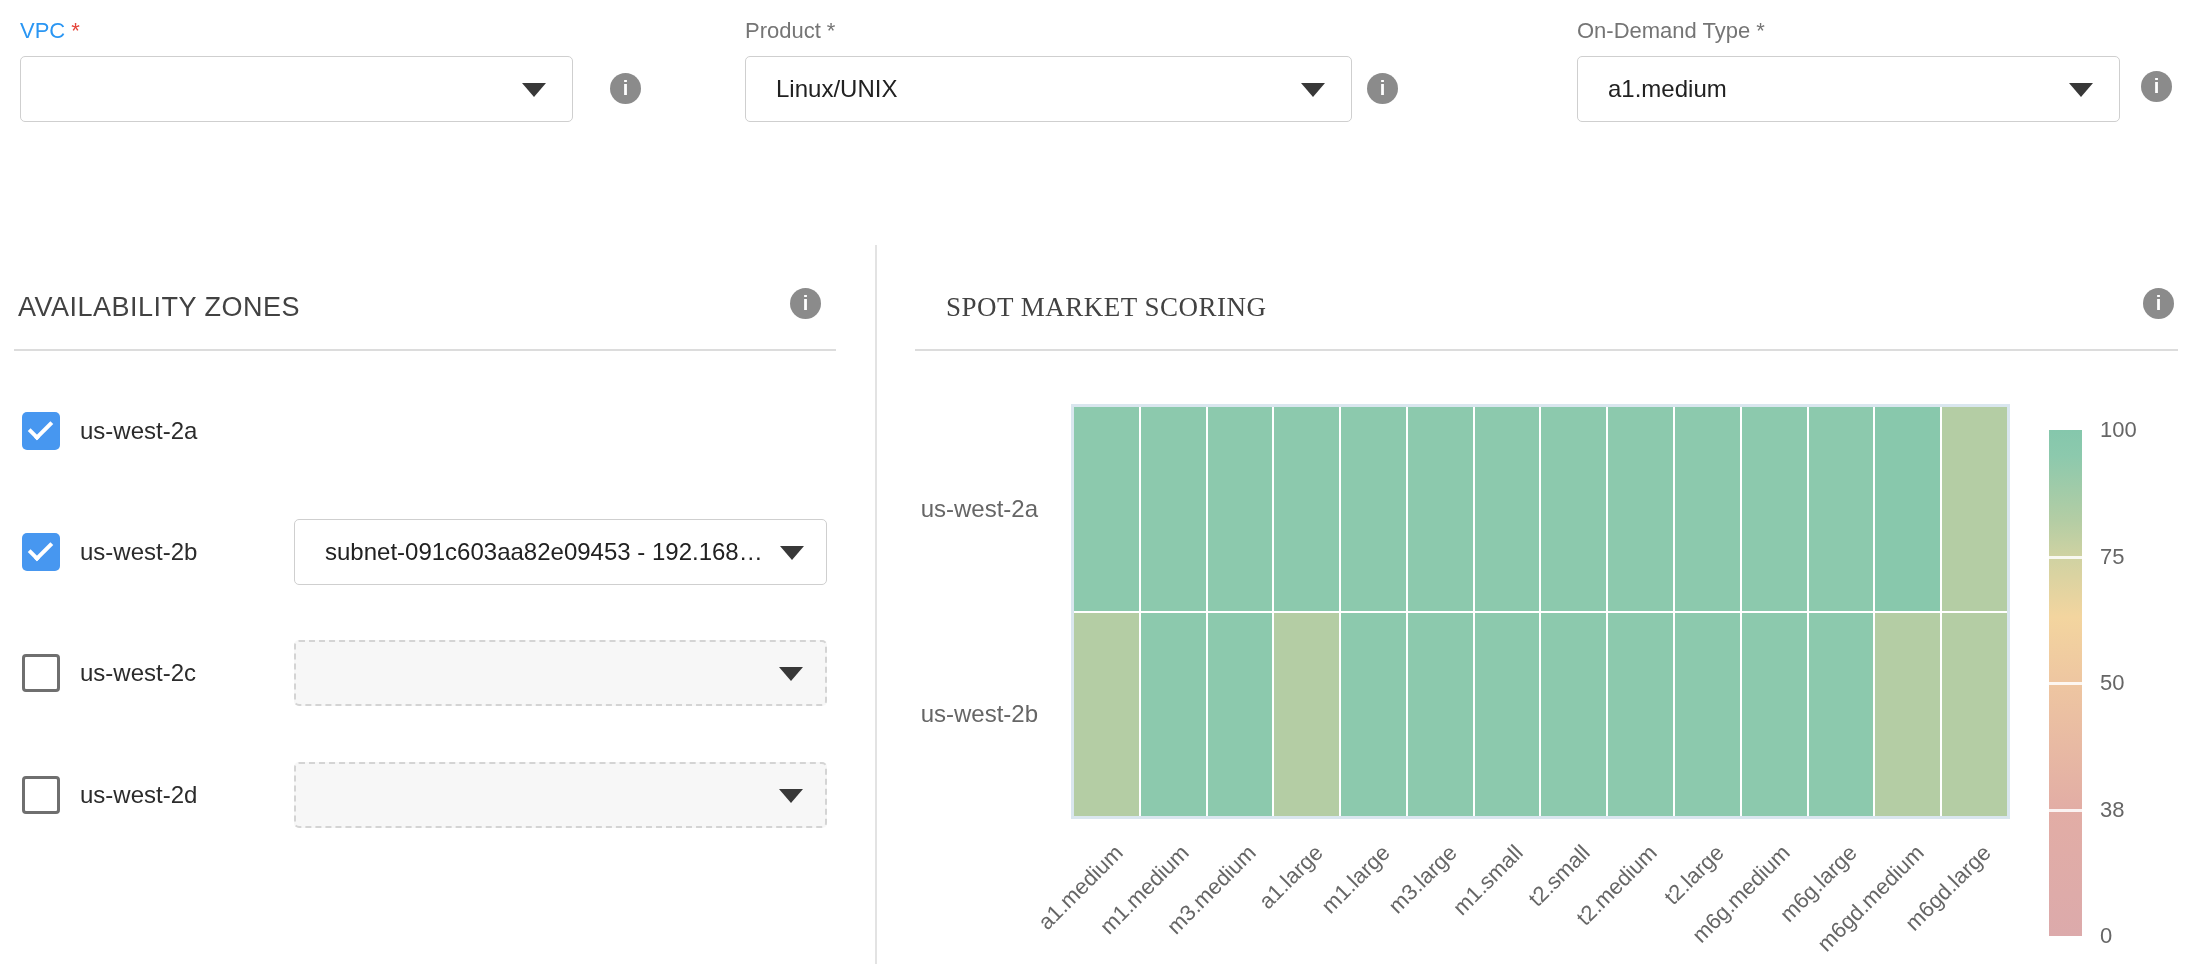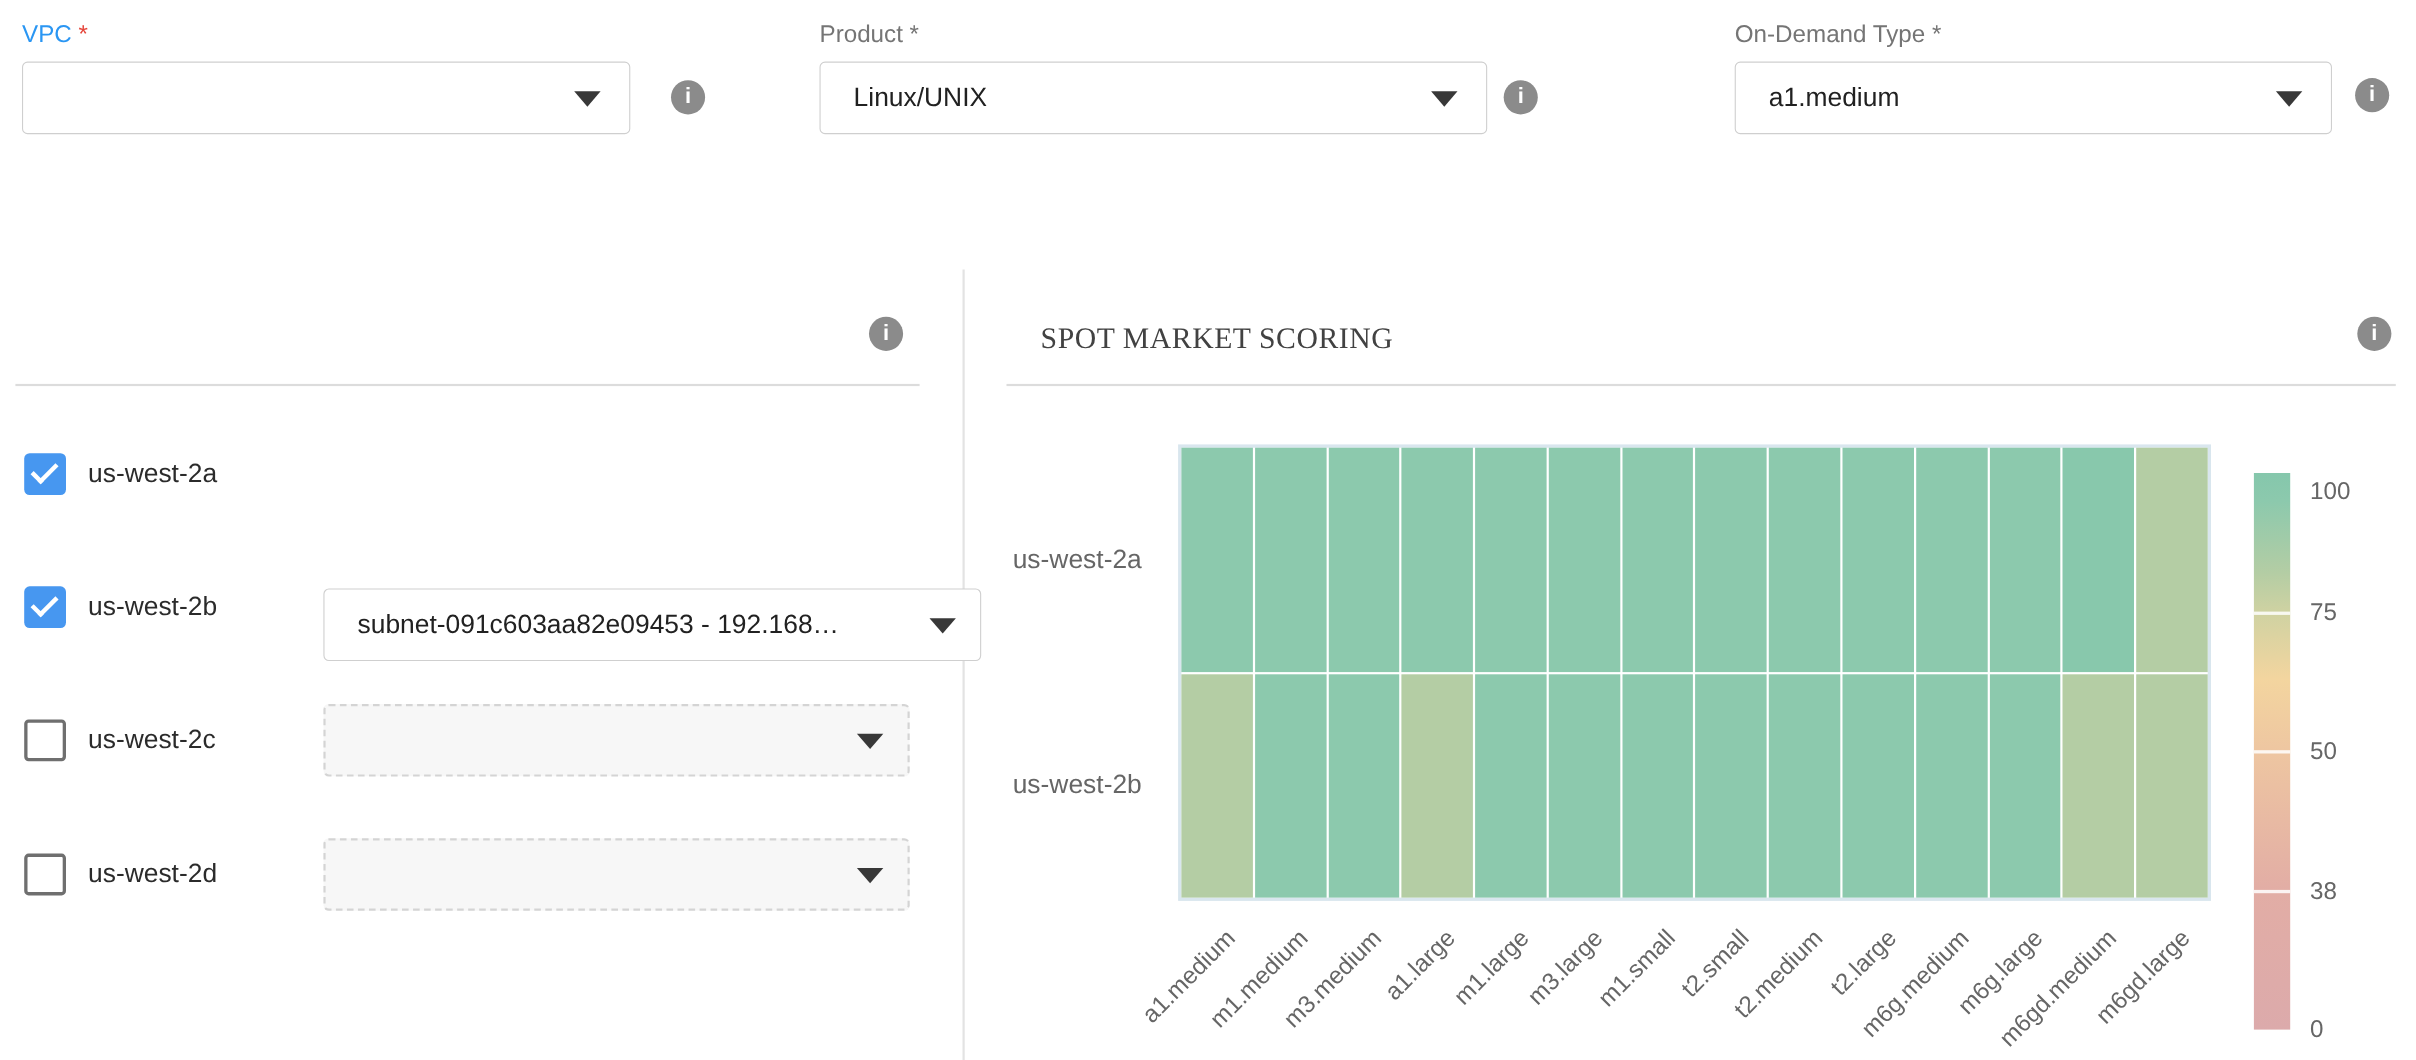--- a/index.html
+++ b/index.html
@@ -77,29 +77,30 @@
     <span>On-Demand Type</span><span class="ast">*</span>
   </div>
   <div class="select" style="left:1577px;top:56px;width:543px;">
     <span class="val">a1.medium</span>
     <span class="caret"></span>
   </div>
   <div class="info" style="left:2141px;top:71px;">i</div>
 
   <div class="vdivider" style="left:875px;top:245px;height:719px;"></div>
 
+  <div class="section-title" style="left:18px;top:292px;">AVAILABILITY ZONES</div>
   <div class="info" style="left:790px;top:288px;">i</div>
   <div class="hr" style="left:14px;top:349px;width:822px;"></div>
 
   <div class="checkbox checked" style="left:22px;top:412px;"></div>
   <div class="zone-label" style="left:80px;top:417px;">us-west-2a</div>
 
   <div class="checkbox checked" style="left:22px;top:533px;"></div>
   <div class="zone-label" style="left:80px;top:538px;">us-west-2b</div>
-  <div class="select" style="left:294px;top:535px;width:598px;">
+  <div class="select" style="left:294px;top:519px;width:533px;">
     <span class="val">subnet-091c603aa82e09453 - 192.168…</span>
     <span class="caret" style="right:22px;"></span>
   </div>
 
   <div class="checkbox unchecked" style="left:22px;top:654px;"></div>
   <div class="zone-label" style="left:80px;top:659px;">us-west-2c</div>
   <div class="select disabled" style="left:294px;top:640px;width:533px;">
     <span class="val"></span>
     <span class="caret" style="right:22px;"></span>
   </div>
@@ -166,20 +167,20 @@
       <div class="col-label" style="left: 1691.06px; top: 840px;">m6gd.medium</div>
       <div class="col-label" style="left: 1757.85px; top: 840px;">m6gd.large</div>
     </div>
 
   <div id="colorbar" style="background: linear-gradient(to top, rgb(220, 170, 171) 0%, rgb(226, 173, 165) 25%, rgb(238, 198, 161) 50%, rgb(243, 213, 159) 63%, rgb(207, 210, 162) 75%, rgb(180, 205, 164) 82%, rgb(140, 201, 173) 95%, rgb(133, 199, 172) 100%);">
       <div class="cb-tick" style="top: 125.5px;"></div>
       <div class="cb-tick" style="top: 252px;"></div>
       <div class="cb-tick" style="top: 378.5px;"></div>
     </div>
   <div id="cb-labels">
-      <div class="cb-label" style="top: 417px; margin-top: 17px;">100</div>
+      <div class="cb-label" style="top: 417px;">100</div>
       <div class="cb-label" style="top: 543.5px;">75</div>
       <div class="cb-label" style="top: 670px;">50</div>
       <div class="cb-label" style="top: 796.5px;">38</div>
       <div class="cb-label" style="top: 923px;">0</div>
     </div>
 
 </div>
 
 </body></html>

